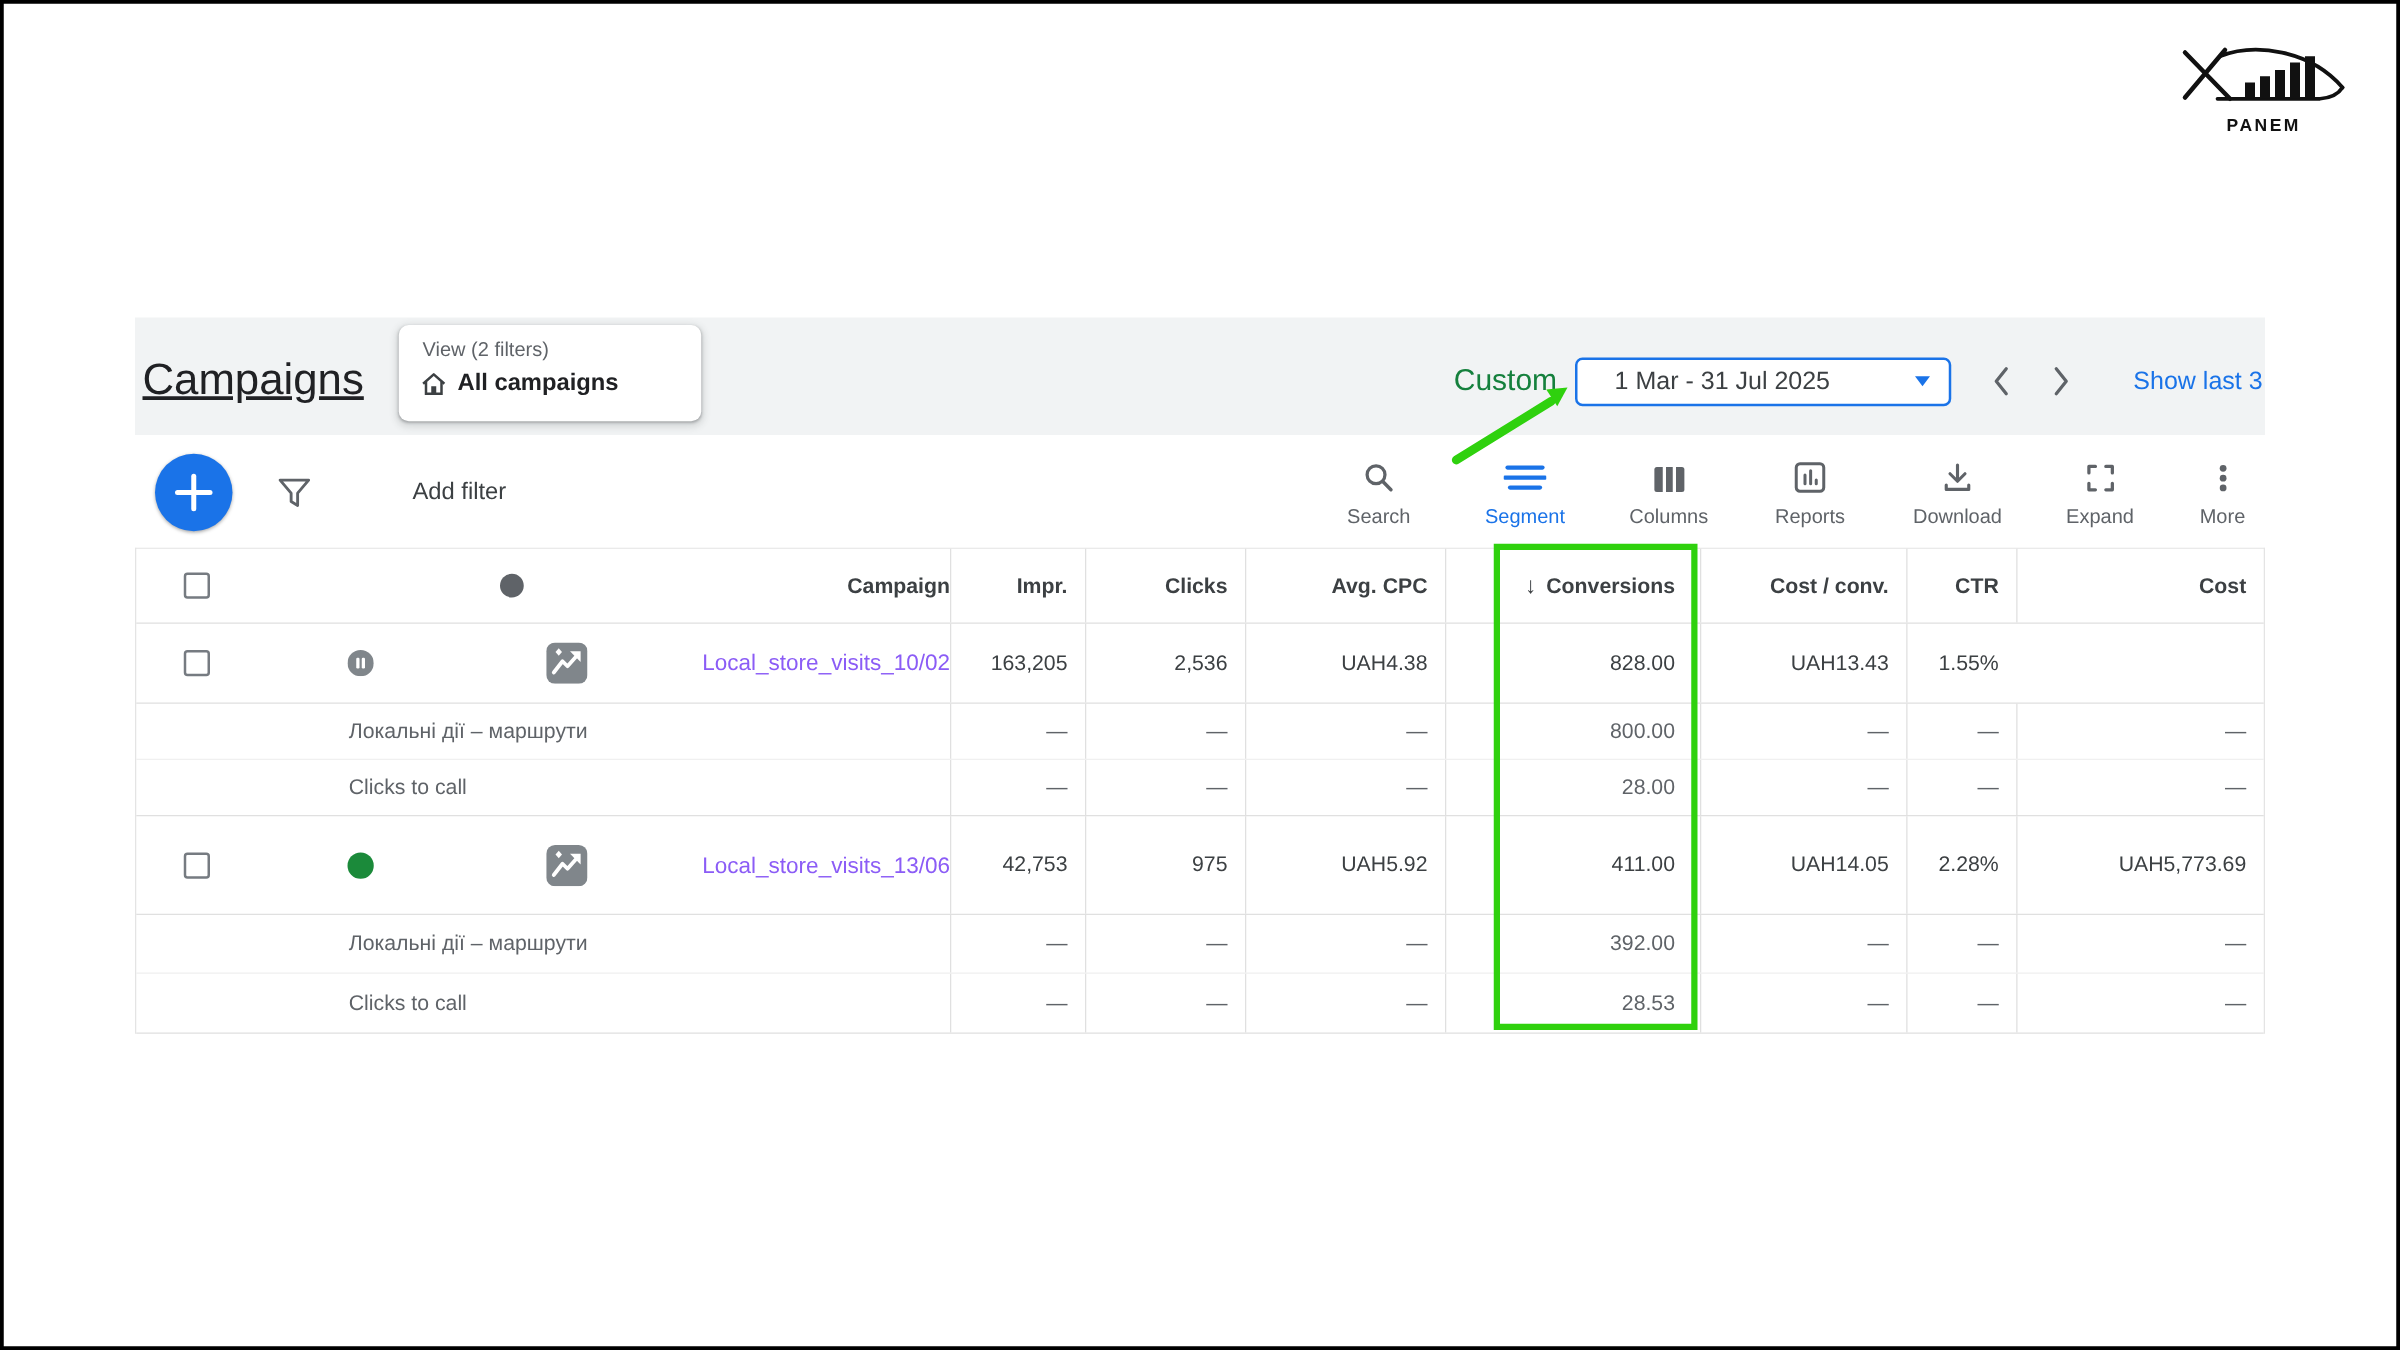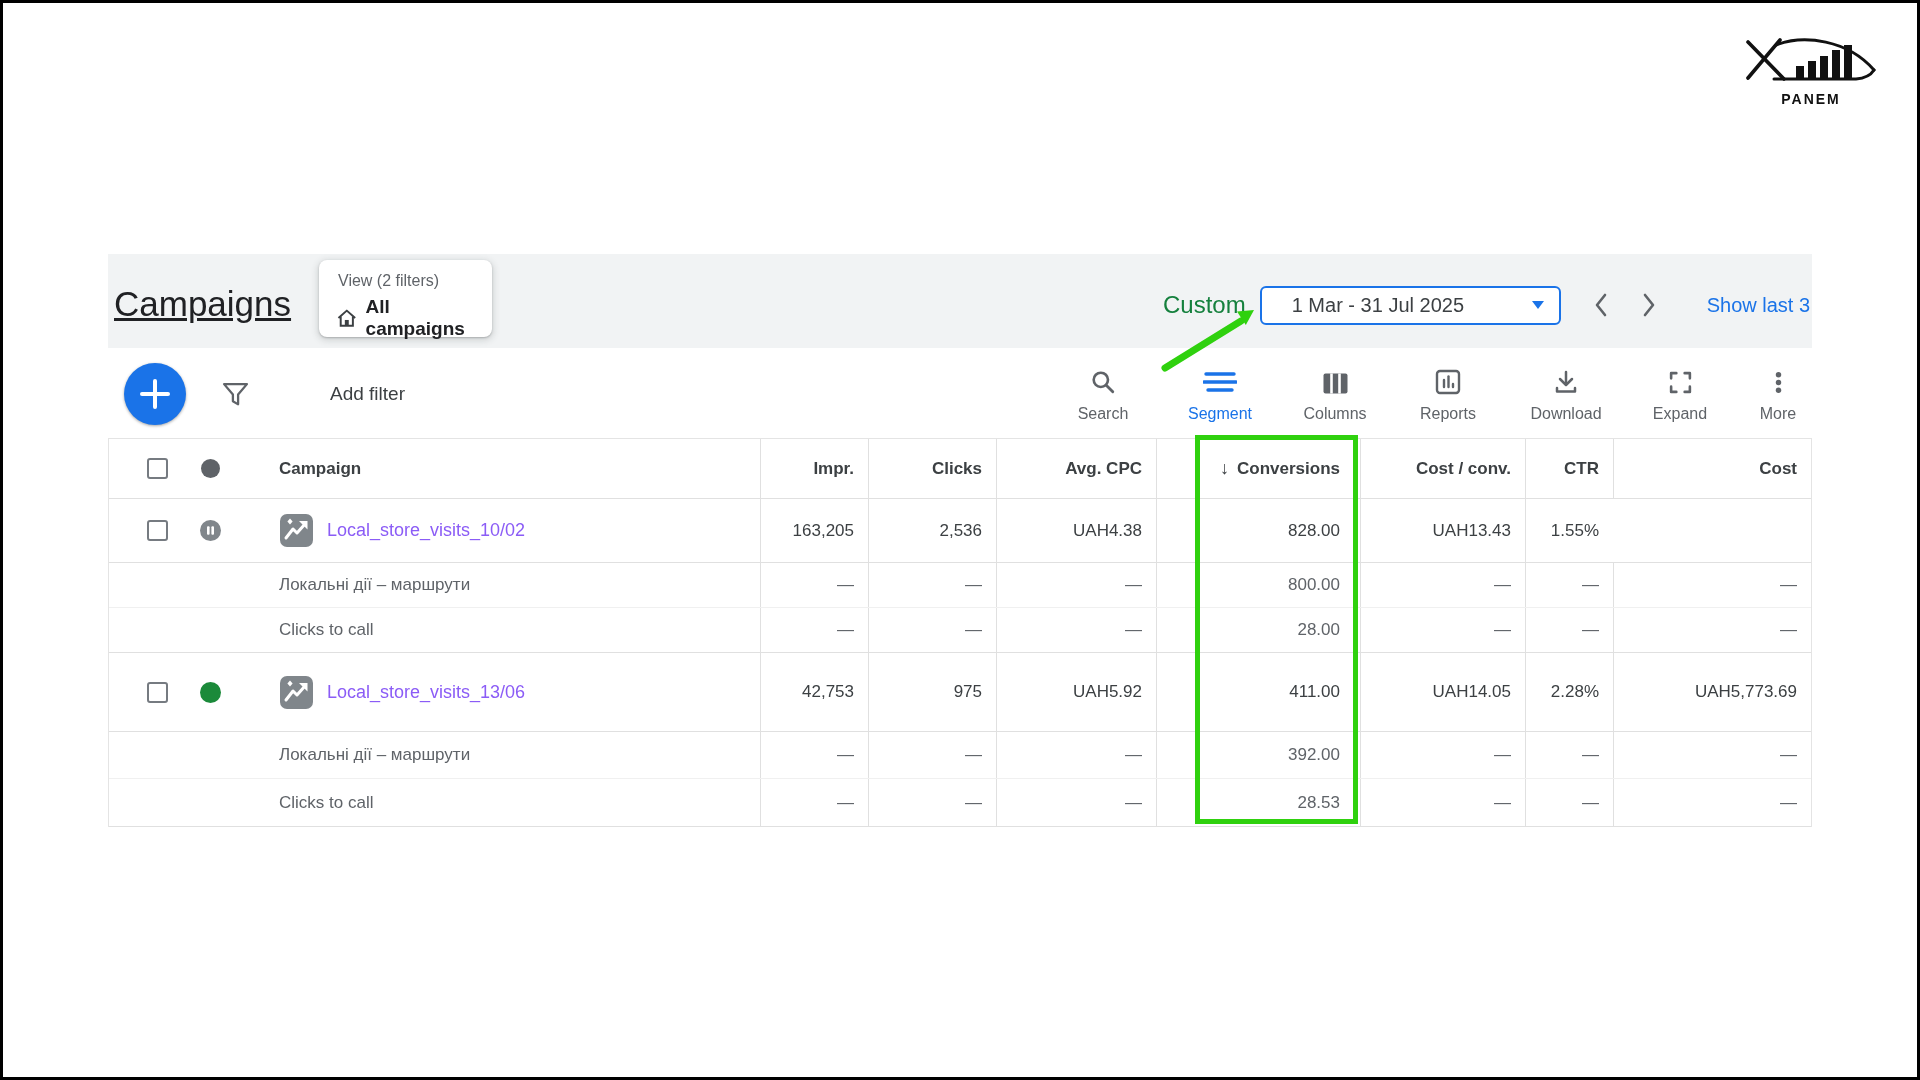--- a/index.html
+++ b/index.html
@@ -9,21 +9,21 @@
     font-family:"Liberation Sans","DejaVu Sans",sans-serif; color:#3c4043;
   }
   
   .logo { position:absolute; top:30px; left:1740px; width:136px; text-align:center; }
   .logo-text { font-size:14px; letter-spacing:2px; color:#111; margin-top:2px; font-weight:bold; }
   
   .panel { position:absolute; left:105px; top:251px; width:1704px; }
   .band { position:relative; height:94px; background:#f1f3f4; overflow:hidden; }
   .page-title { position:absolute; left:6px; top:30px; font-size:35px; color:#202124;text-decoration:underline; }
   .view-card {
-    position:absolute; left:211px; top:6px; width:173px; height:77px; background:#fff;
+    position:absolute; left:211px; top:6px; width:242px; height:77px; background:#fff;
     border-radius:8px; box-shadow:0 1px 2px rgba(60,64,67,.30), 0 2px 6px 2px rgba(60,64,67,.15);
   }
   .view-label { margin:12px 0 0 19px; font-size:16px; color:#5f6368; }
   .view-value { margin:6px 0 0 17px; display:flex; align-items:center; gap:8px;
                 font-size:19px; font-weight:bold; color:#202124; }
   .date-group { position:absolute; left:1055px; top:4px; height:94px; display:flex; align-items:center; }
   .custom-label { font-size:24px; color:#15803d; }
   .date-box {
     margin-left:14px; width:301px; height:39px; box-sizing:border-box; background:#fff;
     border:2px solid #1a73e8; border-radius:6px; display:flex; align-items:center;
@@ -47,21 +47,21 @@
   .action .lbl { margin-top:10px; font-size:16px; color:#5f6368; }
   .action.active .lbl { color:#1a73e8; }
   
   .table { width:1704px; box-sizing:border-box; background:#fff;
            border:1px solid #e4e4e4; border-bottom:none; }
   .trow { display:grid; grid-template-columns:651px 108px 128px 160px 204px 165px 88px 198px;
           border-bottom:1px solid #e0e0e0; }
   .trow.b-faint { border-bottom-color:#f0f0f0; }
   .c { display:flex; align-items:center; justify-content:flex-end; padding-right:14px;
        font-size:17px; color:#3c4043; border-left:1px solid #e0e0e0; min-width:0; overflow:hidden; }
-  .c:first-child { border-left:none; justify-content:flex-start; padding-right:0; }
+  .c:first-child { border-left:none; justify-content:space-between; padding-right:0; }
   .c-conv { padding-right:20px; }
   .thead { height:59px; }
   .thead .c { font-weight:bold; }
   .sort-arrow { margin-right:8px; font-size:18px; }
   .h-r1 { height:63px; } .h-sub { height:44px; } .h-r2 { height:78px; }
   .h-sub2a { height:46px; } .h-sub2b { height:47px; }
   .cb { width:21px; height:21px; box-sizing:border-box; border:2px solid #767b81; border-radius:3px;
         background:#fff; margin-left:38px; flex:none; cursor:pointer; }
   .hdr-circle { width:19px; height:19px; border-radius:50%; background:#5f6368; margin-left:33px; flex:none; }
   .hdr-camp-label { margin-left:59px; }

